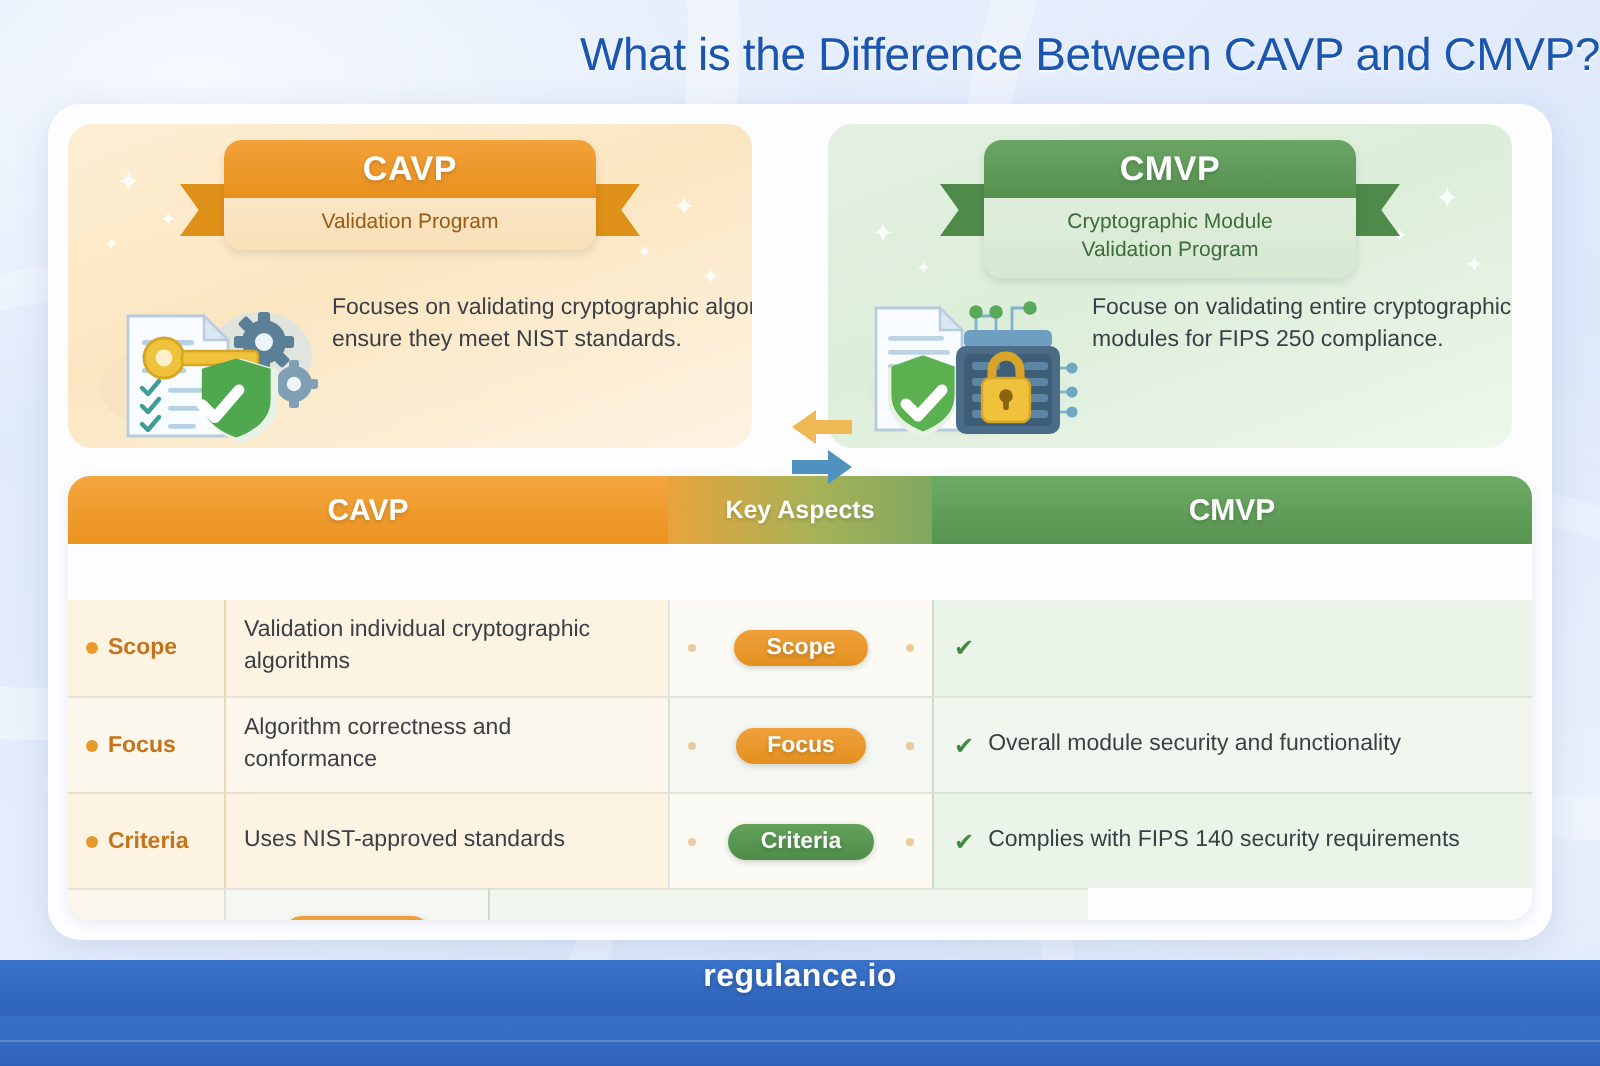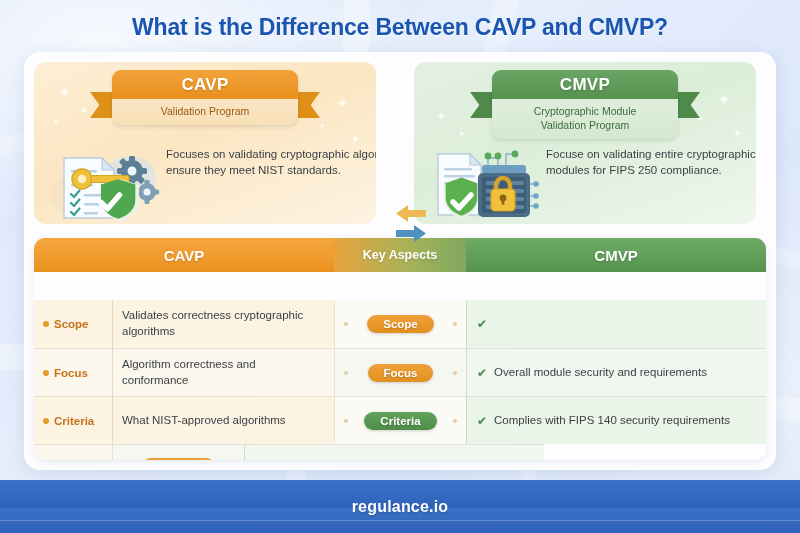--- a/index.html
+++ b/index.html
@@ -33,22 +33,22 @@
     background: linear-gradient(180deg, rgba(255,255,255,.30), rgba(255,255,255,0));
     clip-path: polygon(0 100%, 50% 0, 100% 100%);
   }
   .t1 { width: 170px; height: 120px; left: 6px; bottom: 118px; opacity:.55;}
   .t2 { width: 120px; height: 90px; left: 90px; bottom: 90px; opacity:.4;}
   .t3 { width: 150px; height: 110px; right: 16px; bottom: 120px; opacity:.45;}
 
   
   .title {
     position: absolute; top: 14px; left: 0; width: 800px;
-    text-align: center;
-    font-size: 23px; font-weight: bold; letter-spacing: -.2px;
+    text-align: right;
+    font-size: 23px; font-weight: normal; letter-spacing: -.2px;
     color: #1a56b0;
     text-shadow: 0 1px 1px rgba(255,255,255,.9);
   }
 
   
   .panel {
     position: absolute; left: 24px; top: 52px;
     width: 752px; height: 418px;
     background: #fdfdff;
     border-radius: 16px;
@@ -139,21 +139,21 @@
   .row:nth-child(odd) .c-key { background: #f5f7f2; }
   .row .c-cmvp { background: #eaf4e8; }
   .row:nth-child(odd) .c-cmvp { background: #f1f7ef; }
   .row + .row .cell { border-top: 1px solid rgba(190,180,160,.30); }
   .r0 { height: 48px; margin-top: 28px; } .r1 { height: 48px; } .r2 { height: 48px; } .r3 { height: 44px; }
 
   
   .footer {
     position:absolute; left:0; bottom:0; width:800px; height:53px;
     background: linear-gradient(180deg,#3972c9 0%, #2f63bb 52%, #3a71c4 53%, #2f63bb 100%);
-    display:flex; align-items:center; justify-content:center;
+    display:flex; align-items:flex-start; justify-content:center;
   }
   .footer .brand {
     color:#fff; font-size:16px; font-weight:bold; letter-spacing:.2px;
     text-shadow: 0 1px 2px rgba(0,0,0,.22);
   }
   .footline { position:absolute; left:0; bottom:12px; width:800px; height:1px;
     background: rgba(255,255,255,.22); }
 </style>
 </head>
 <body>
@@ -350,21 +350,21 @@
         <div class="th cavp">CAVP</div>
         <div class="th key">Key Aspects</div>
         <div class="th cmvp">CMVP</div>
       </div>
 
       <div class="row r0">
         <div class="cell c-aspect">
           <span class="dot"></span>
           <span>Scope</span>
         </div>
-        <div class="cell c-cavp">Validates correctness cryptographic algorithms</div>
+        <div class="cell c-cavp">Validation individual cryptographic algorithms</div>
         <div class="cell c-key">
           <span class="minidot l"></span>
           <span class="pill orange">Scope</span>
           <span class="minidot r"></span>
         </div>
         <div class="cell c-cmvp">
           <span class="check">✔</span>
         </div>
       </div>
 
@@ -374,30 +374,30 @@
           <span>Focus</span>
         </div>
         <div class="cell c-cavp">Algorithm correctness and conformance</div>
         <div class="cell c-key">
           <span class="minidot l"></span>
           <span class="pill orange">Focus</span>
           <span class="minidot r"></span>
         </div>
         <div class="cell c-cmvp">
           <span class="check">✔</span>
-          <span>Overall module security and requirements</span>
+          <span>Overall module security and functionality</span>
         </div>
       </div>
 
       <div class="row r2">
         <div class="cell c-aspect">
           <span class="dot"></span>
           <span>Criteria</span>
         </div>
-        <div class="cell c-cavp">What NIST-approved algorithms</div>
+        <div class="cell c-cavp">Uses NIST-approved standards</div>
         <div class="cell c-key">
           <span class="minidot l"></span>
           <span class="pill green">Criteria</span>
           <span class="minidot r"></span>
         </div>
         <div class="cell c-cmvp">
           <span class="check">✔</span>
           <span>Complies with FIPS 140 security requirements</span>
         </div>
       </div>

